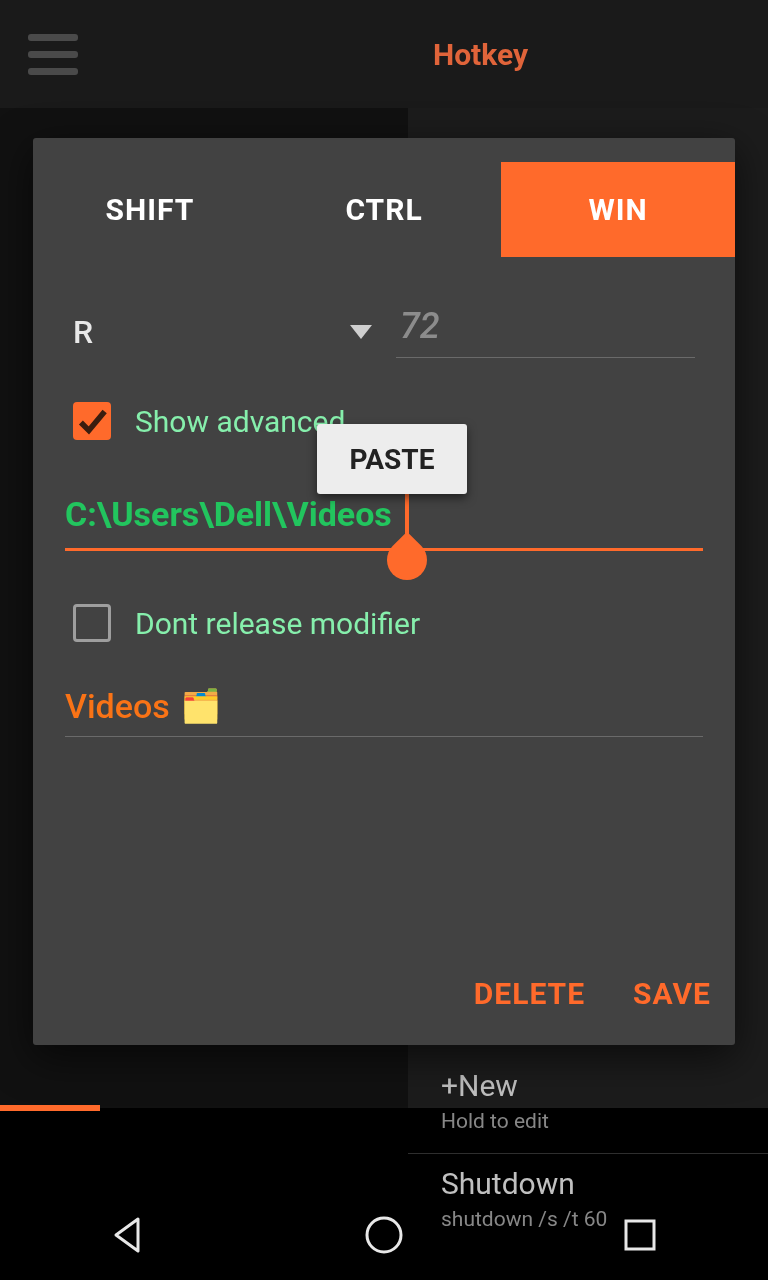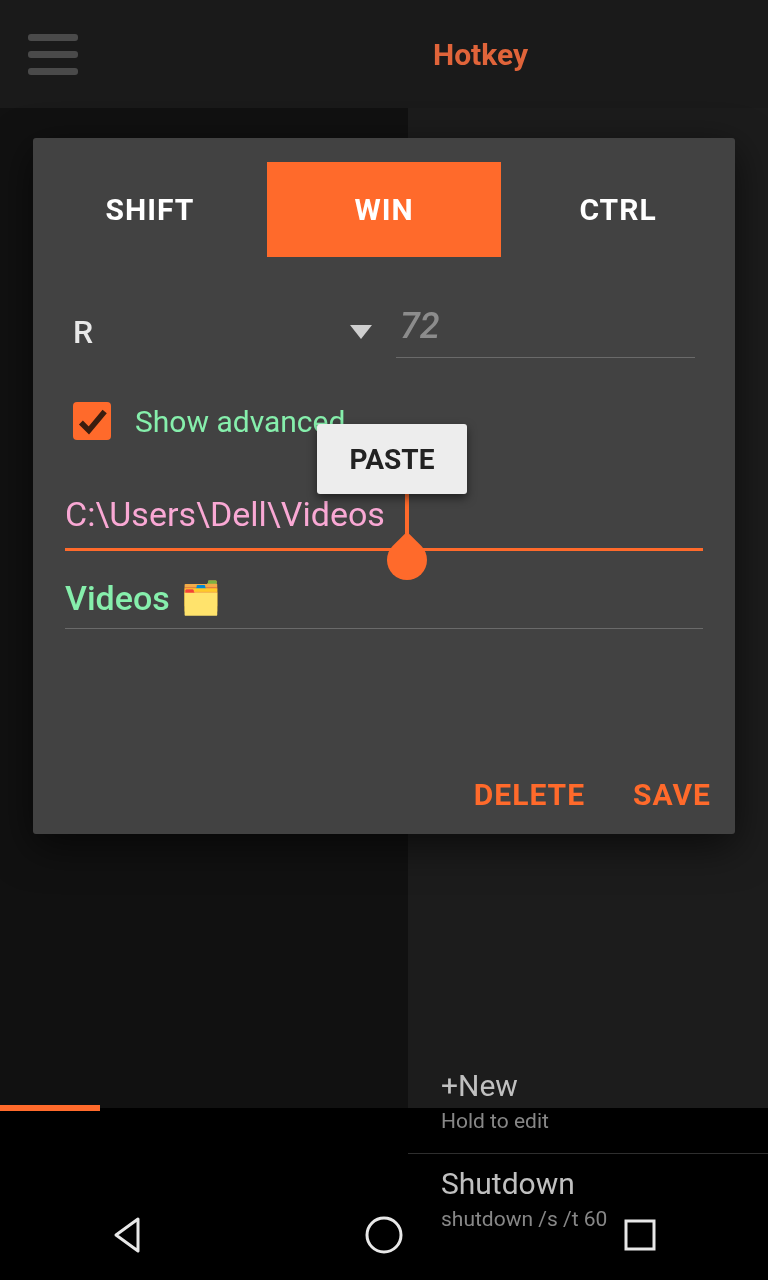--- a/index.html
+++ b/index.html
@@ -10,46 +10,46 @@
   .hamburger { margin-left:28px; display:flex; flex-direction:column; gap:10px; }
   .hamburger span { display:block; width:50px; height:7px; background:#4a4a4a; border-radius:3px; }
   .title { color:#e0643a; font-size:30px; font-weight:700; margin-left:355px; }
   .bottom-dark { position:absolute; left:0; top:1108px; width:768px; height:172px; background:#000; }
   .accent-bar { position:absolute; left:0; top:1105px; width:100px; height:6px; background:#ff6a2b; }
   .right-items { position:absolute; left:441px; top:1056px; width:310px; color:#b8b8b8; }
   .ri-title { font-size:30px; font-weight:400; color:#c0c0c0; margin-bottom:6px; }
   .ri-sub { font-size:21px; color:#878787; }
   .ri-block { padding:12px 0 18px 0; }
   .ri-divider { height:1px; background:#2e2e2e; margin:2px 0 0 -33px; width:360px; }
-  .dialog { position:absolute; left:33px; top:138px; width:702px; height:696px; background:#424242; border-radius:3px; box-shadow:0 12px 40px rgba(0,0,0,.6); }
+  .dialog { position:absolute; left:33px; top:138px; width:702px; height:907px; background:#424242; border-radius:3px; box-shadow:0 12px 40px rgba(0,0,0,.6); }
   .mod-row { display:flex; height:95px; margin-top:24px; }
   .mod-btn { flex:1; display:flex; align-items:center; justify-content:center; color:#fff; font-size:30px; font-weight:700; letter-spacing:1px; cursor:pointer; }
   .mod-btn.active { background:#ff6a2b; }
   .key-row { display:flex; align-items:center; margin:48px 40px 0 40px; gap:8px; }
   .key-select { flex:1; display:flex; align-items:center; justify-content:space-between; padding-right:16px; }
   .key-letter { color:#e8e8e8; font-size:32px; font-weight:500; }
   .tri-down { width:0; height:0; border-left:11px solid transparent; border-right:11px solid transparent; border-top:14px solid #cfcfcf; }
   .key-code { flex:1;font-style:italic; }
   .key-code-val { color:#8c8c8c; font-size:36px; font-weight:500; border-bottom:1px solid #6a6a6a; padding:0 4px 10px 4px; }
   .chk-row { display:flex; align-items:center; gap:24px; margin:44px 40px 0 40px; }
   .chk { width:38px; height:38px; border-radius:4px; position:relative; flex-shrink:0; }
   .chk.checked { background:#ff6a2b; }
   .chk.unchecked { border:3px solid #9e9e9e; }
   .chk.checked svg { position:absolute; inset:0; }
   .chk-label { color:#86efac; font-size:30px; }
   .paste-pop { position:absolute; left:284px; top:286px; width:150px; height:70px; background:#ededed; border-radius:3px; box-shadow:0 4px 10px rgba(0,0,0,.5); display:flex; align-items:center; justify-content:center; font-size:28px; font-weight:700; color:#222; }
   .path-wrap { margin:54px 32px 0 32px; position:relative; }
-  .path-text { color:#f9a8d4; font-size:34px; font-weight:400; }
+  .path-text { color:#22c55e; font-size:34px; font-weight:700; }
   .path-line { position:absolute; left:0; right:0; top:54px; height:3px; background:#ff6a2b; }
   .cursor-stem { position:absolute; left:340px; top:-20px; width:4px; height:74px; background:#ff6a2b; }
   .cursor-drop { position:absolute; left:322px; top:46px; width:40px; height:40px; background:#ff6a2b; border-radius:0 50% 50% 50%; transform:rotate(45deg); }
   .name-wrap { margin:44px 32px 0 32px; border-bottom:1px solid #6a6a6a; padding-bottom:10px; display:flex; align-items:center; gap:12px; }
-  .name-text { color:#86efac; font-size:34px; font-weight:500; }
+  .name-text { color:#f97316; font-size:34px; font-weight:500; }
   .name-emoji { font-size:32px; }
-  .dlg-actions { position:absolute; right:24px; bottom:22px; display:flex; gap:48px; }
+  .dlg-actions { position:absolute; right:24px; bottom:34px; display:flex; gap:48px; }
   .dlg-act { color:#ff6a2b; font-size:30px; font-weight:700; letter-spacing:1px; cursor:pointer; }
   .nav-bar { position:absolute; left:0; bottom:0; width:768px; height:90px; display:flex; align-items:center; justify-content:space-around; }
   .nav-icon { width:42px; height:42px; display:flex; align-items:center; justify-content:center; }
   .nav-icon svg { display:block; }
 </style>
 </head>
 <body>
 
 <div class="bg"></div>
 <div class="panel-right"></div>
@@ -74,22 +74,22 @@
   <div class="ri-divider"></div>
   <div class="ri-block">
     <div class="ri-title">Shutdown</div>
     <div class="ri-sub">shutdown /s /t 60</div>
   </div>
 </div>
 
 <div class="dialog">
   <div class="mod-row">
     <div class="mod-btn">SHIFT</div>
+    <div class="mod-btn">CTRL</div>
     <div class="mod-btn active">WIN</div>
-    <div class="mod-btn">CTRL</div>
   </div>
 
   <div class="key-row">
     <div class="key-select">
       <span class="key-letter">R</span>
       <span class="tri-down"></span>
     </div>
     <div class="key-code">
       <div class="key-code-val">72</div>
     </div>
@@ -104,20 +104,24 @@
     <span class="chk-label">Show advanced</span>
   </div>
 
   <div class="path-wrap">
     <span class="path-text">C:\Users\Dell\Videos</span>
     <div class="path-line"></div>
     <div class="cursor-stem"></div>
     <div class="cursor-drop"></div>
   </div>
 
+  <div class="chk-row" style="margin-top:70px;">
+    <div class="chk unchecked"></div>
+    <span class="chk-label">Dont release modifier</span>
+  </div>
 
 
   <div class="name-wrap">
     <span class="name-text">Videos</span>
     <span class="name-emoji">🗂️</span>
   </div>
 
   <div class="dlg-actions">
     <span class="dlg-act">DELETE</span>
     <span class="dlg-act">SAVE</span>

